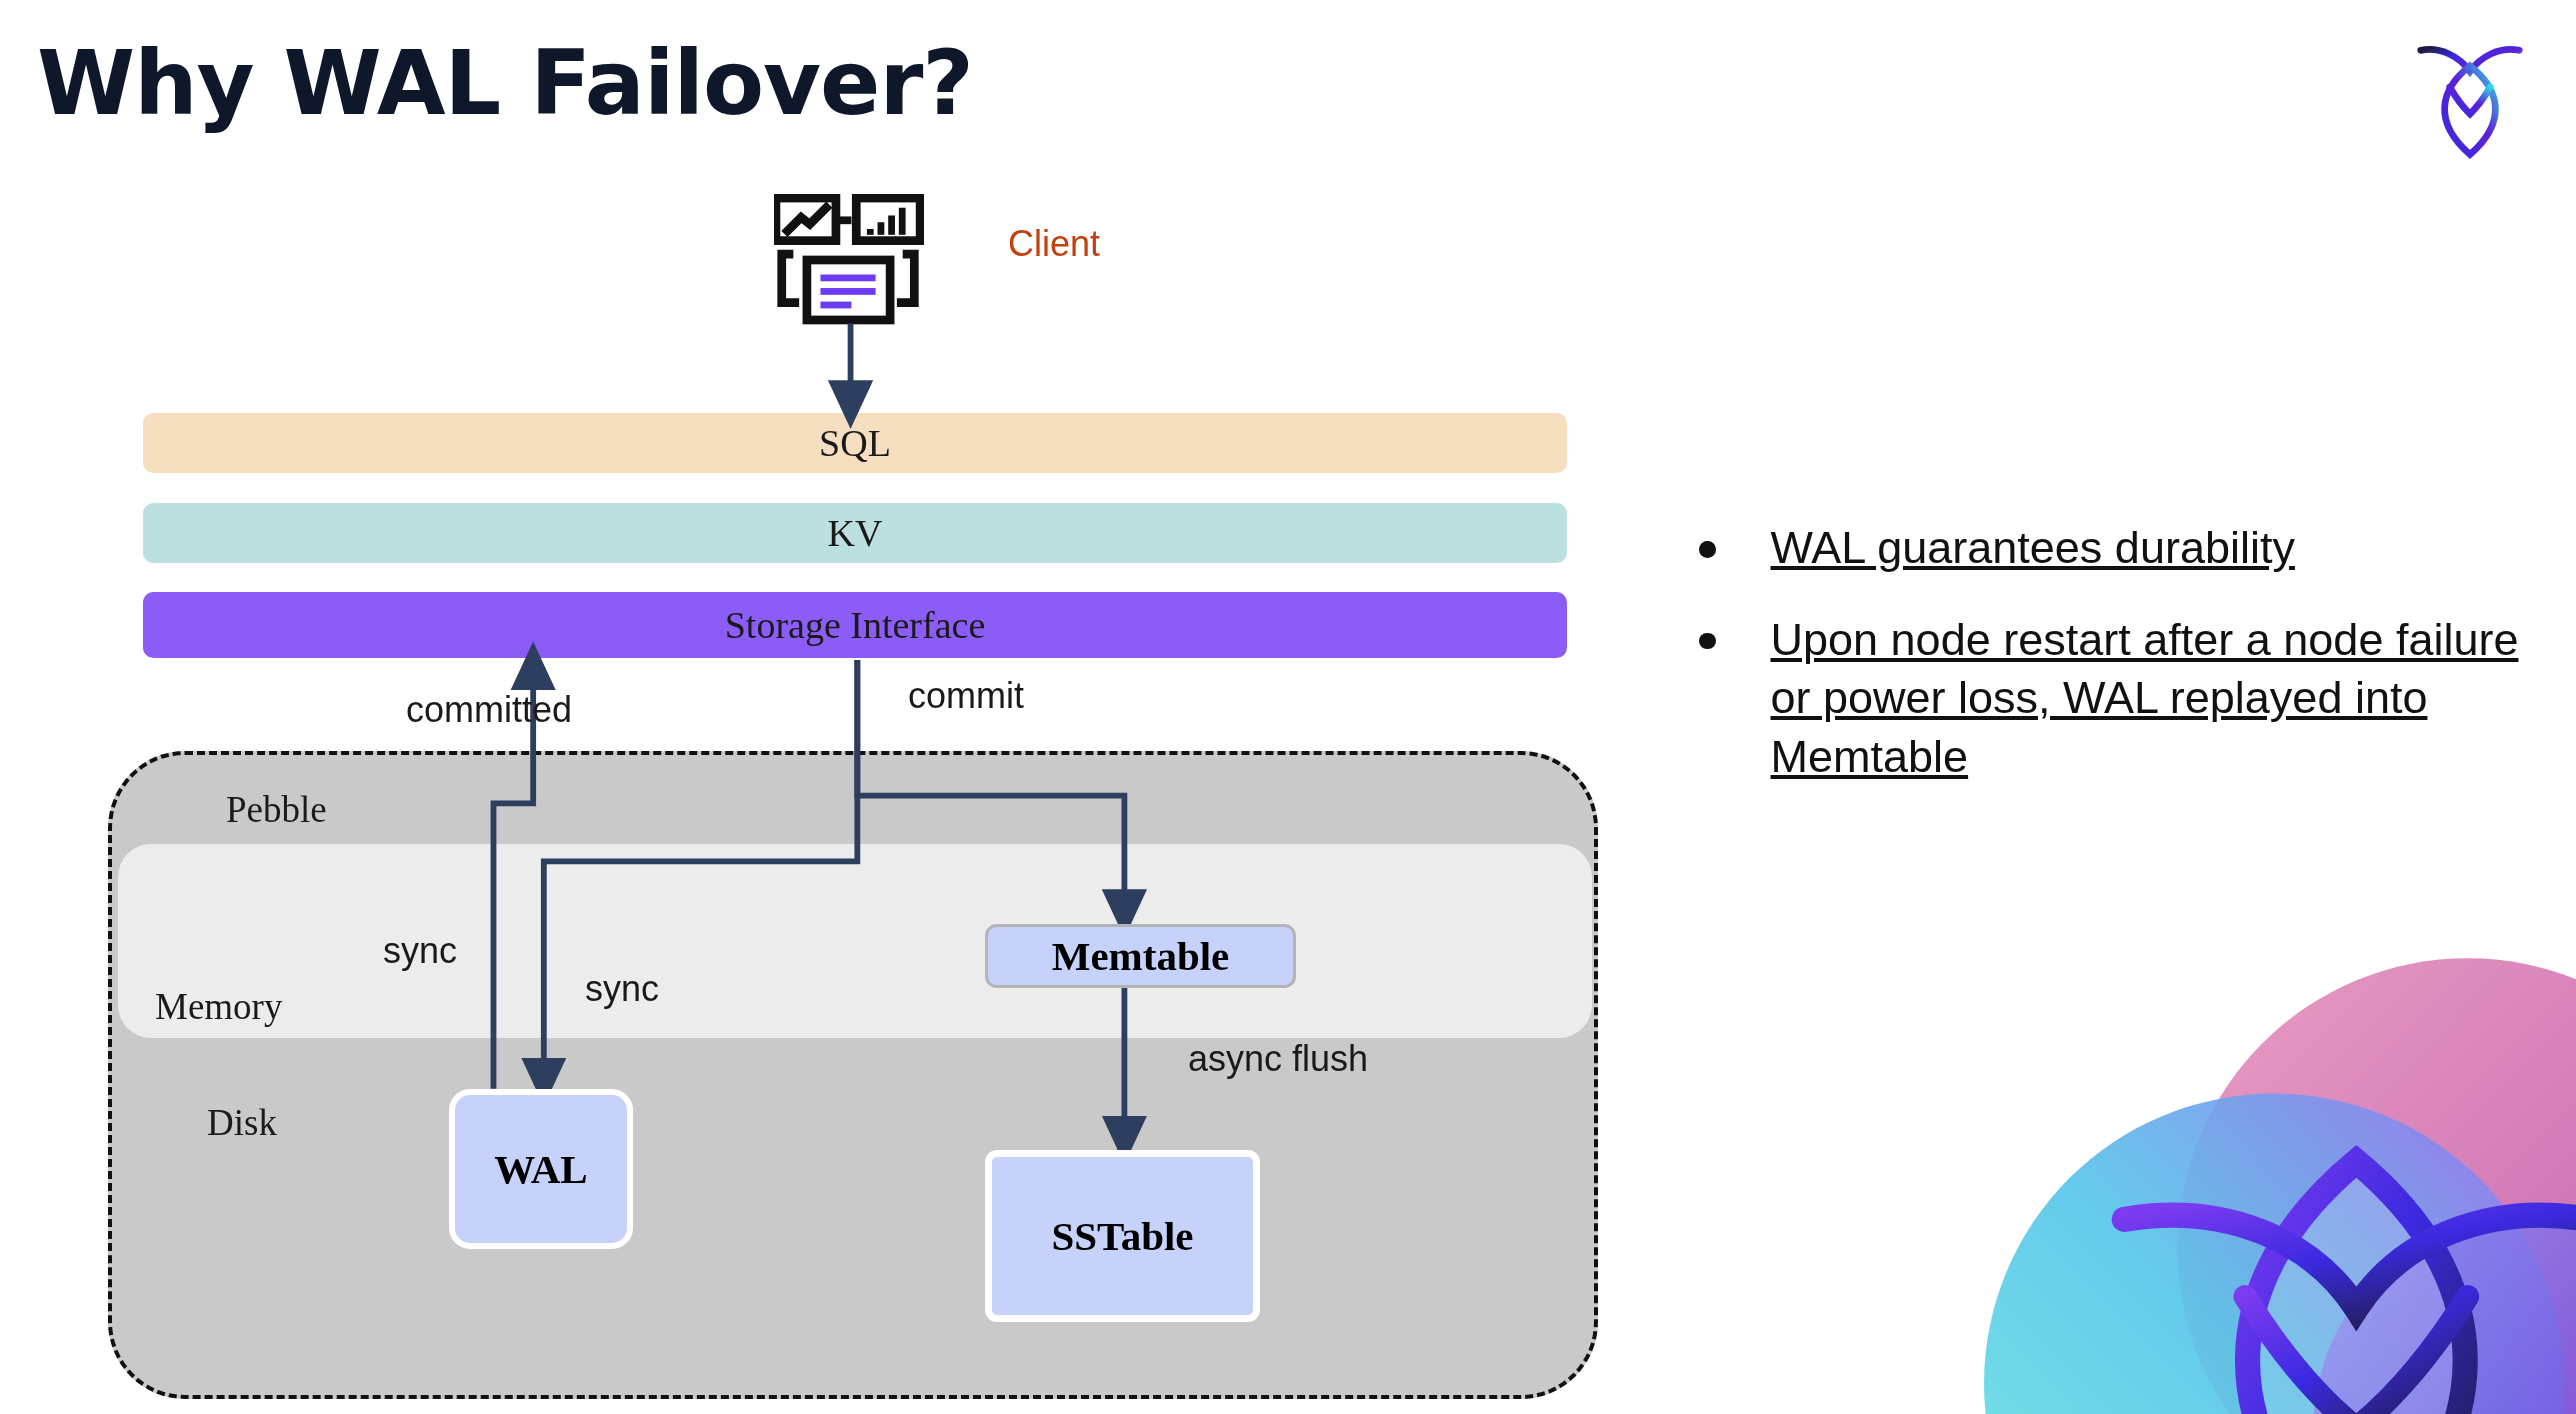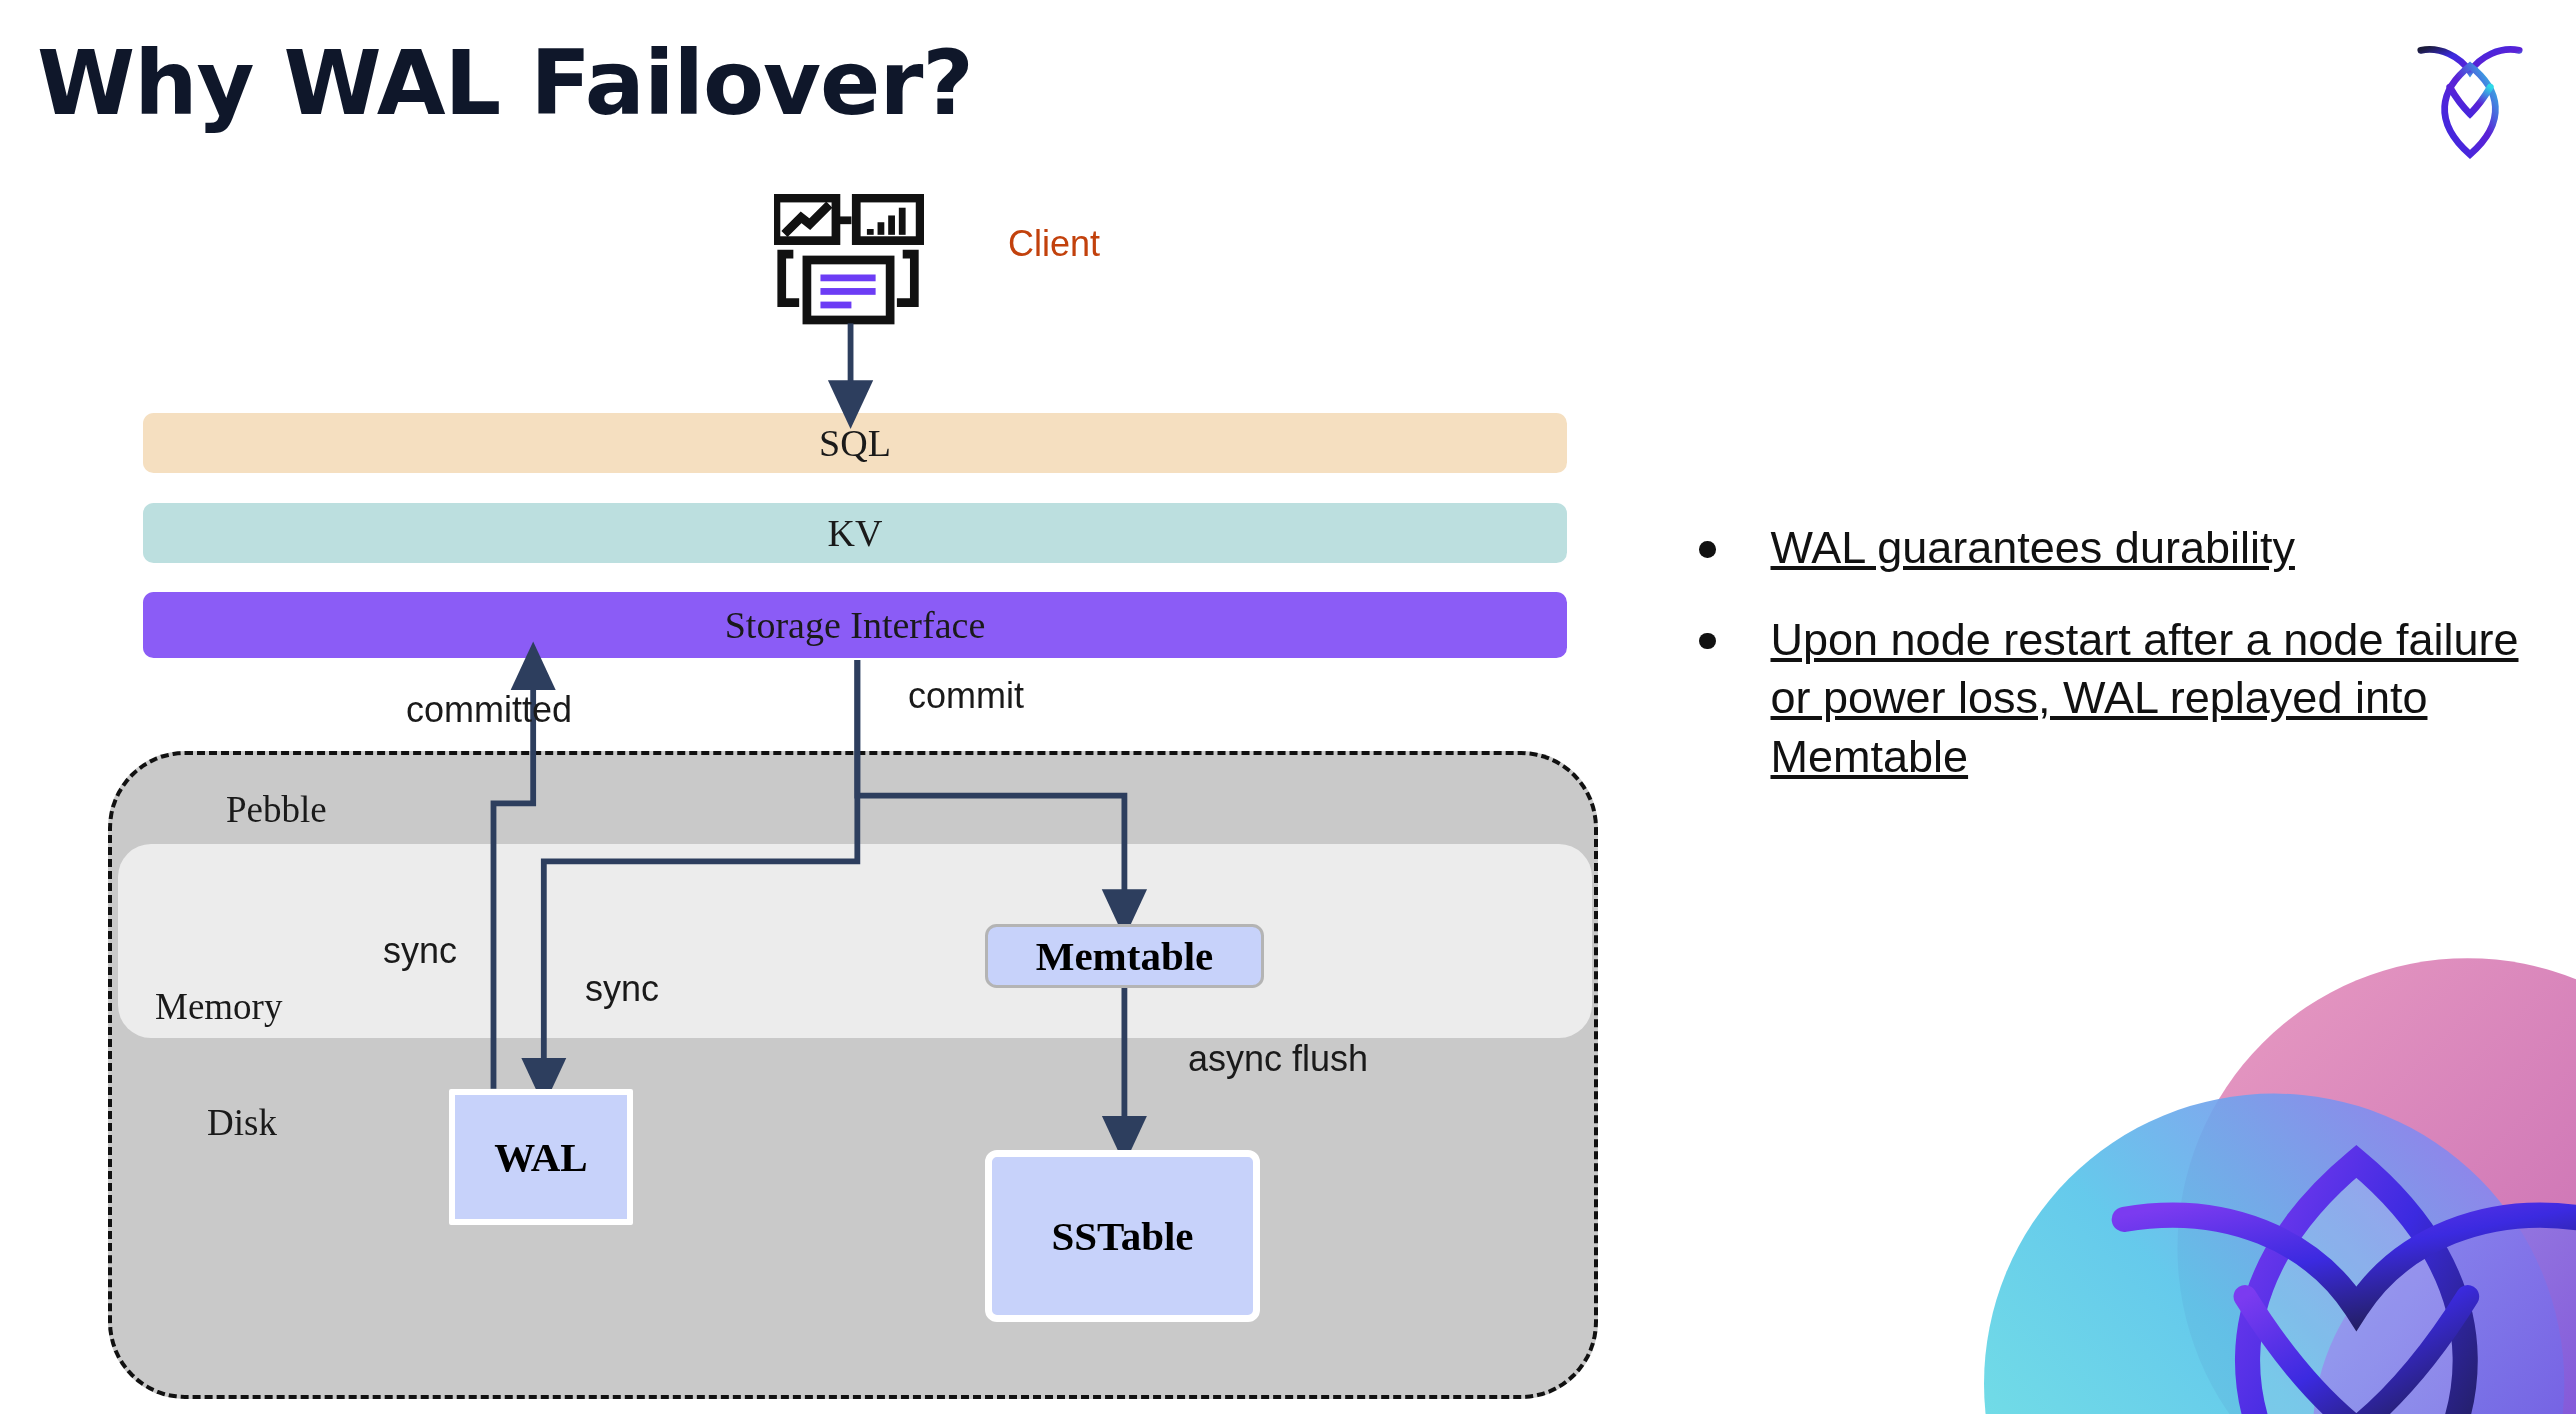--- a/index.html
+++ b/index.html
@@ -81,26 +81,26 @@
   
   .node-box{
     position:absolute;
     background:#c7d2fa;
     display:flex;align-items:center;justify-content:center;
     font-family:"Liberation Serif", serif;
     font-weight:bold;
     font-size:41px;color:#000000;
   }
   #node-wal{
-    left:449px;top:1089px;width:184px;height:136px;
-    border-radius:2px;border:6.8px solid #ffffff;
+    left:449px;top:1089px;width:184px;height:160px;
+    border-radius:21px;border:6.8px solid #ffffff;
     box-sizing:border-box;
   }
   #node-memtable{
-    left:985px;top:924px;width:279px;height:64px;
+    left:985px;top:924px;width:311px;height:64px;
     border-radius:11.6px;border:3.9px solid #b4b4b4;
     box-sizing:border-box;
   }
   #node-sstable{
     left:985px;top:1150px;width:275px;height:172px;
     border-radius:12px;border:7.7px solid #ffffff;
     box-sizing:border-box;
   }
 
   

